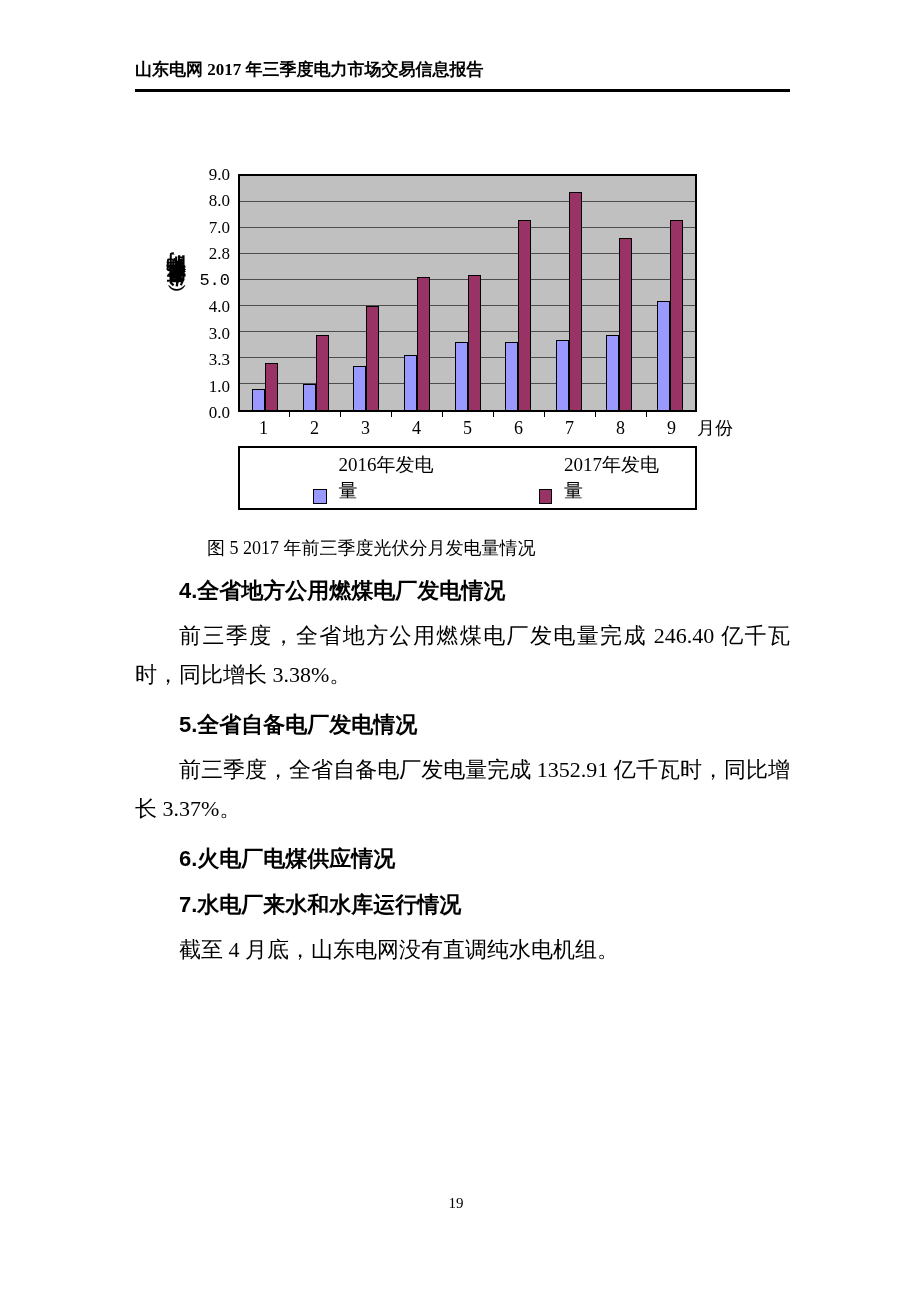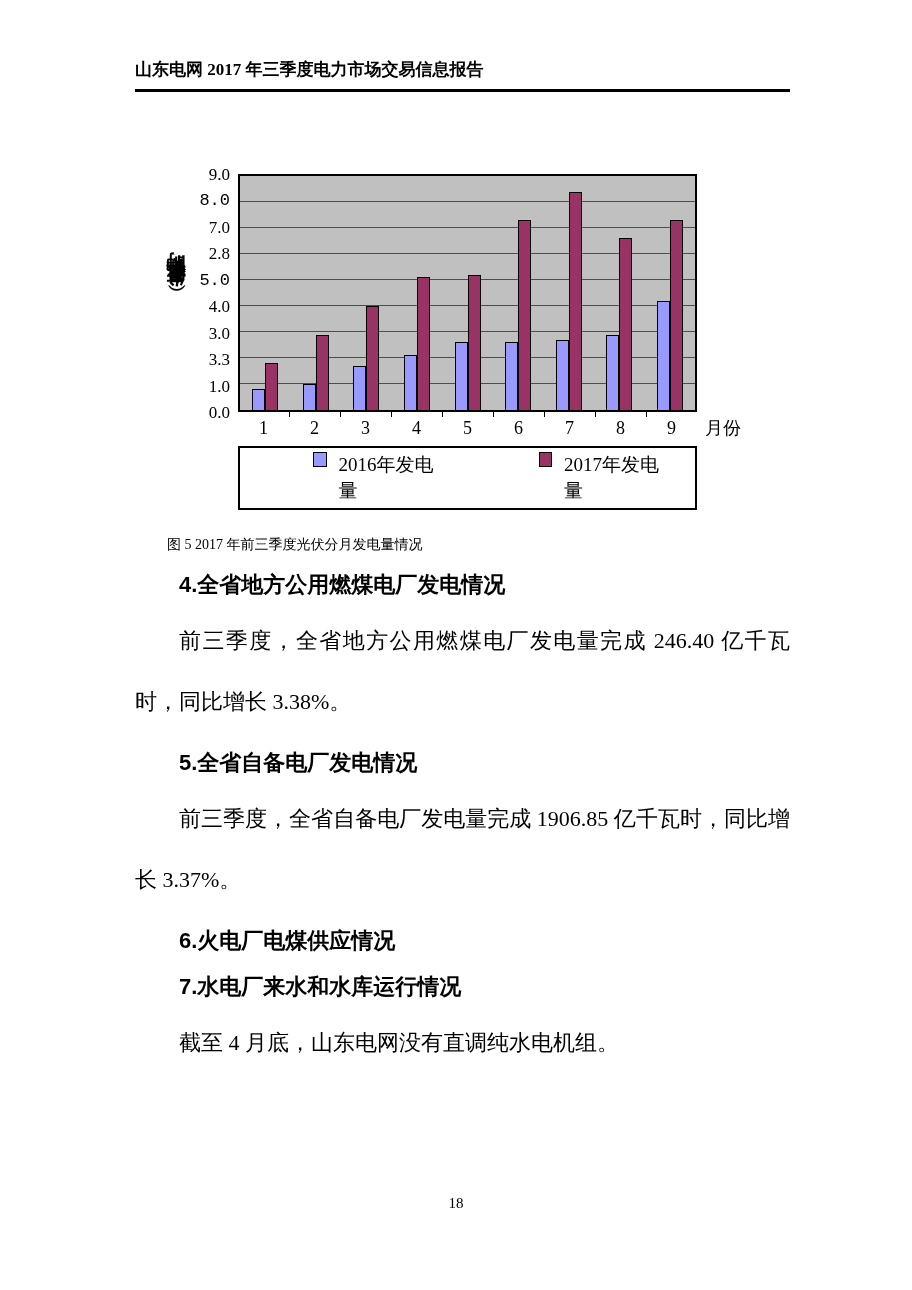--- a/index.html
+++ b/index.html
@@ -31,39 +31,39 @@
     display:flex; align-items:flex-end; box-sizing:content-box;
   }
   .gridline { position:absolute; left:0; right:0; height:1px; background:#4d4d4d; }
   .bar-group { flex:1; display:flex; justify-content:center; align-items:flex-end; height:100%; position:relative; }
   .bar { width:13px; border:1px solid #000; border-bottom:none; box-sizing:border-box; }
   .x-axis {
     position:relative; margin-left:78px; width:459px;
     display:flex; font-size:18px; height:32px; align-items:center;
   }
   .xlabel { flex:1; text-align:center; }
-  .x-unit { position:absolute; left:100%; margin-left:8px; white-space:nowrap; }
+  .x-unit { position:absolute; left:100%; margin-left:0; white-space:nowrap; }
   .xtick { position:absolute; top:0; width:1px; height:5px; background:#000; }
   .legend-wrap { margin-left:78px; width:459px; display:flex; justify-content:center; }
   .legend {
     display:flex; gap:56px; border:2px solid #000; background:#fff;
     padding:4px 30px; font-size:19px; align-items:center; margin-top:2px;
   }
-  .legend-item { display:flex; align-items:flex-start; gap:12px;padding-left:43px; }
+  .legend-item { display:flex; align-items:flex-end; gap:12px;padding-left:43px; }
   .swatch { width:13px; height:13px; border:1px solid #000; display:inline-block; }
 
   
-  .caption { margin-top:26px; margin-left:32px; font-size:14px; }
+  .caption { margin-top:26px; margin-left:72px; font-size:18px; }
   .sec-h {
     margin:16px 0 0; padding-left:44px;
     font-family:"Liberation Sans","DejaVu Sans",sans-serif;
     font-size:22px; font-weight:bold;
   }
   .sec-p {
-    margin:10px 0 0; font-size:22px; line-height:61px;
+    margin:10px 0 0; font-size:22px; line-height:39px;
     text-align:justify; text-justify:inter-character; text-indent:44px;
   }
   .page-num {
     position:absolute; bottom:78px; left:0; width:100%;
     text-align:center; font-size:15px;
   }
 </style>
 </head>
 <body>
 
@@ -79,21 +79,21 @@
         <div class="y-label">发电量（亿千瓦时）</div>
         <div class="y-ticks">
             <div class="ytick" style="bottom: 0%;">0.0</div>
             <div class="ytick" style="bottom: 11.1111%;">1.0</div>
             <div class="ytick" style="bottom: 22.2222%;">3.3</div>
             <div class="ytick" style="bottom: 33.3333%;">3.0</div>
             <div class="ytick" style="bottom: 44.4444%; margin-left: 18px;">4.0</div>
             <div class="ytick" style="bottom: 55.5556%; font-family: Liberation Mono, monospace;">5.0</div>
             <div class="ytick" style="bottom: 66.6667%;">2.8</div>
             <div class="ytick" style="bottom: 77.7778%;">7.0</div>
-            <div class="ytick" style="bottom: 88.8889%; font-family: Liberation Mono, monospace;">8.0</div>
+            <div class="ytick" style="bottom: 88.8889%;">8.0</div>
             <div class="ytick" style="bottom: 100%;">9.0</div>
           </div>
         <div class="plot">
             <div class="gridline" style="bottom: 11.1111%; background: rgb(77, 77, 77);"></div>
             <div class="gridline" style="bottom: 22.2222%; background: rgb(77, 77, 77);"></div>
             <div class="gridline" style="bottom: 33.3333%; background: rgb(77, 77, 77);"></div>
             <div class="gridline" style="bottom: 44.4444%; background: rgb(77, 77, 77);"></div>
             <div class="gridline" style="bottom: 55.5556%; background: rgb(77, 77, 77);"></div>
             <div class="gridline" style="bottom: 66.6667%; background: rgb(77, 77, 77);"></div>
             <div class="gridline" style="bottom: 77.7778%; background: rgb(77, 77, 77);"></div>
@@ -169,22 +169,22 @@
           </div>
       </div>
     </div>
 
     <div class="caption">图 5 2017 年前三季度光伏分月发电量情况</div>
 
     <div class="sec-h">4.全省地方公用燃煤电厂发电情况</div>
     <div class="sec-p">前三季度，全省地方公用燃煤电厂发电量完成 246.40 亿千瓦时，同比增长 3.38%。</div>
 
     <div class="sec-h">5.全省自备电厂发电情况</div>
-    <div class="sec-p">前三季度，全省自备电厂发电量完成 1906.85 亿千瓦时，同比增长 3.37%。</div>
+    <div class="sec-p">前三季度，全省自备电厂发电量完成 1352.91 亿千瓦时，同比增长 3.37%。</div>
 
     <div class="sec-h">6.火电厂电煤供应情况</div>
 
     <div class="sec-h">7.水电厂来水和水库运行情况</div>
     <div class="sec-p">截至 4 月底，山东电网没有直调纯水电机组。</div>
   </div>
 
-  <div class="page-num">18</div>
+  <div class="page-num">19</div>
 </div>
 
 </body></html>

